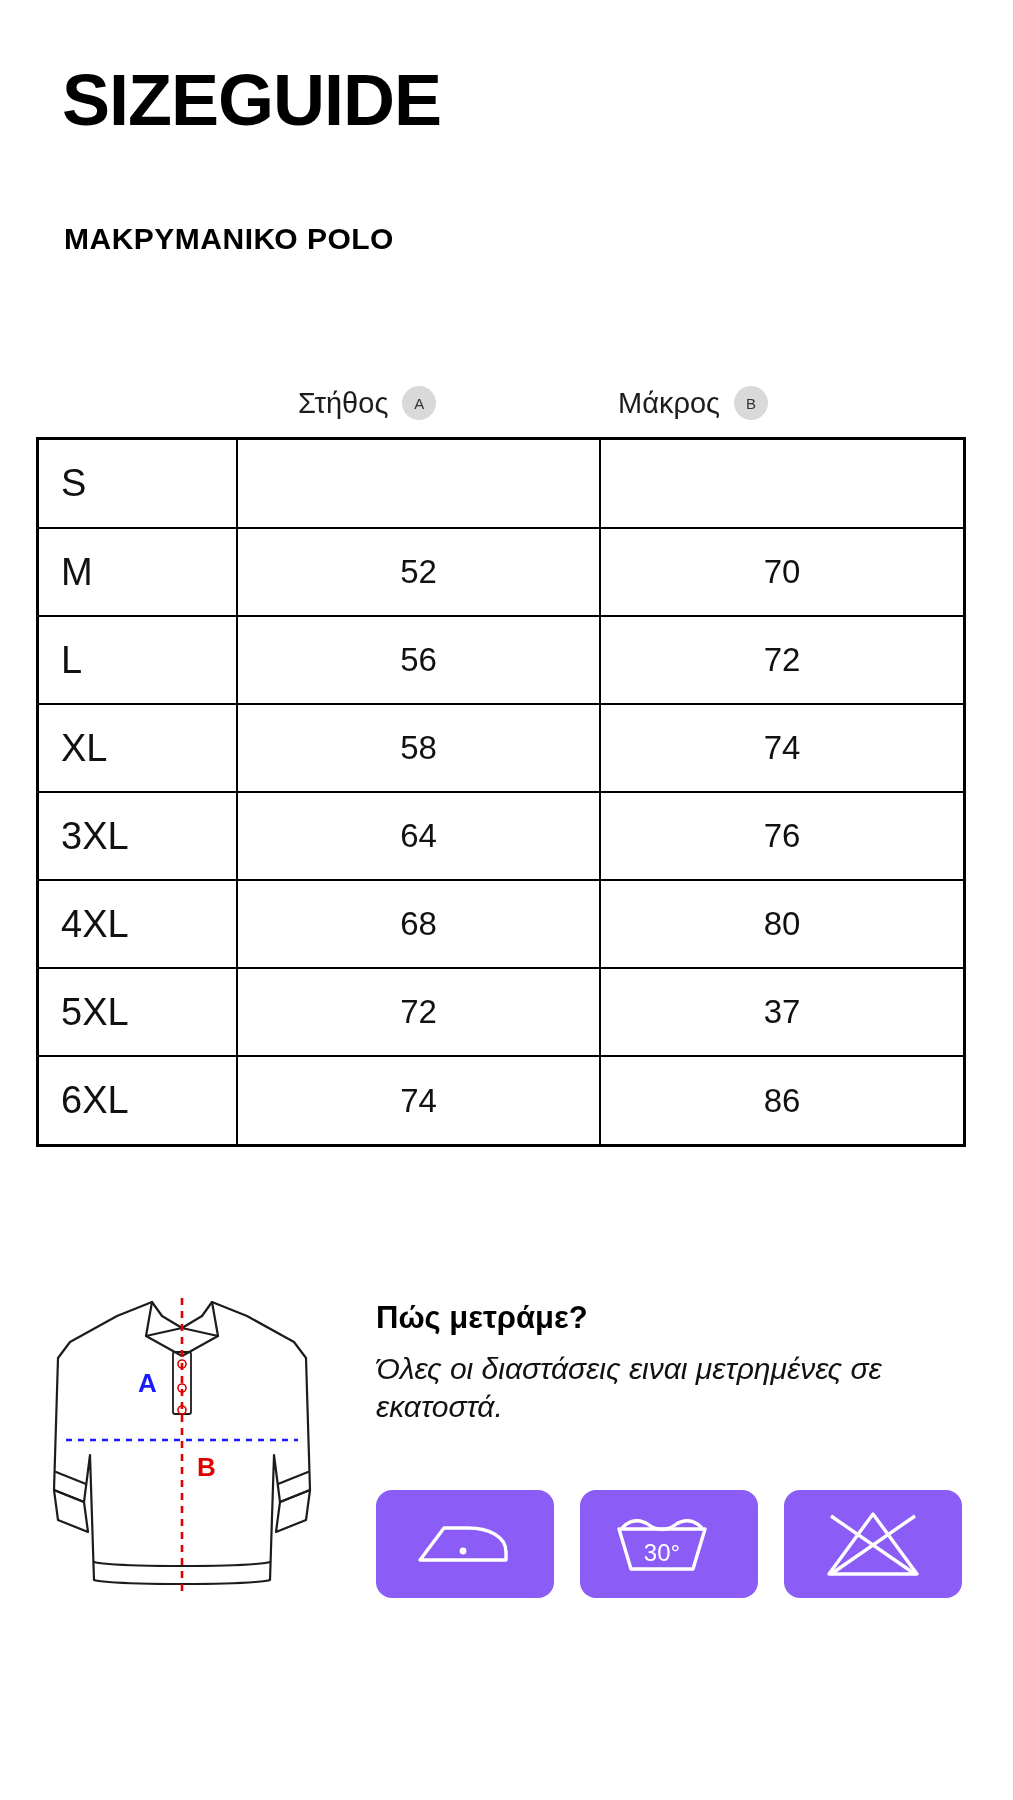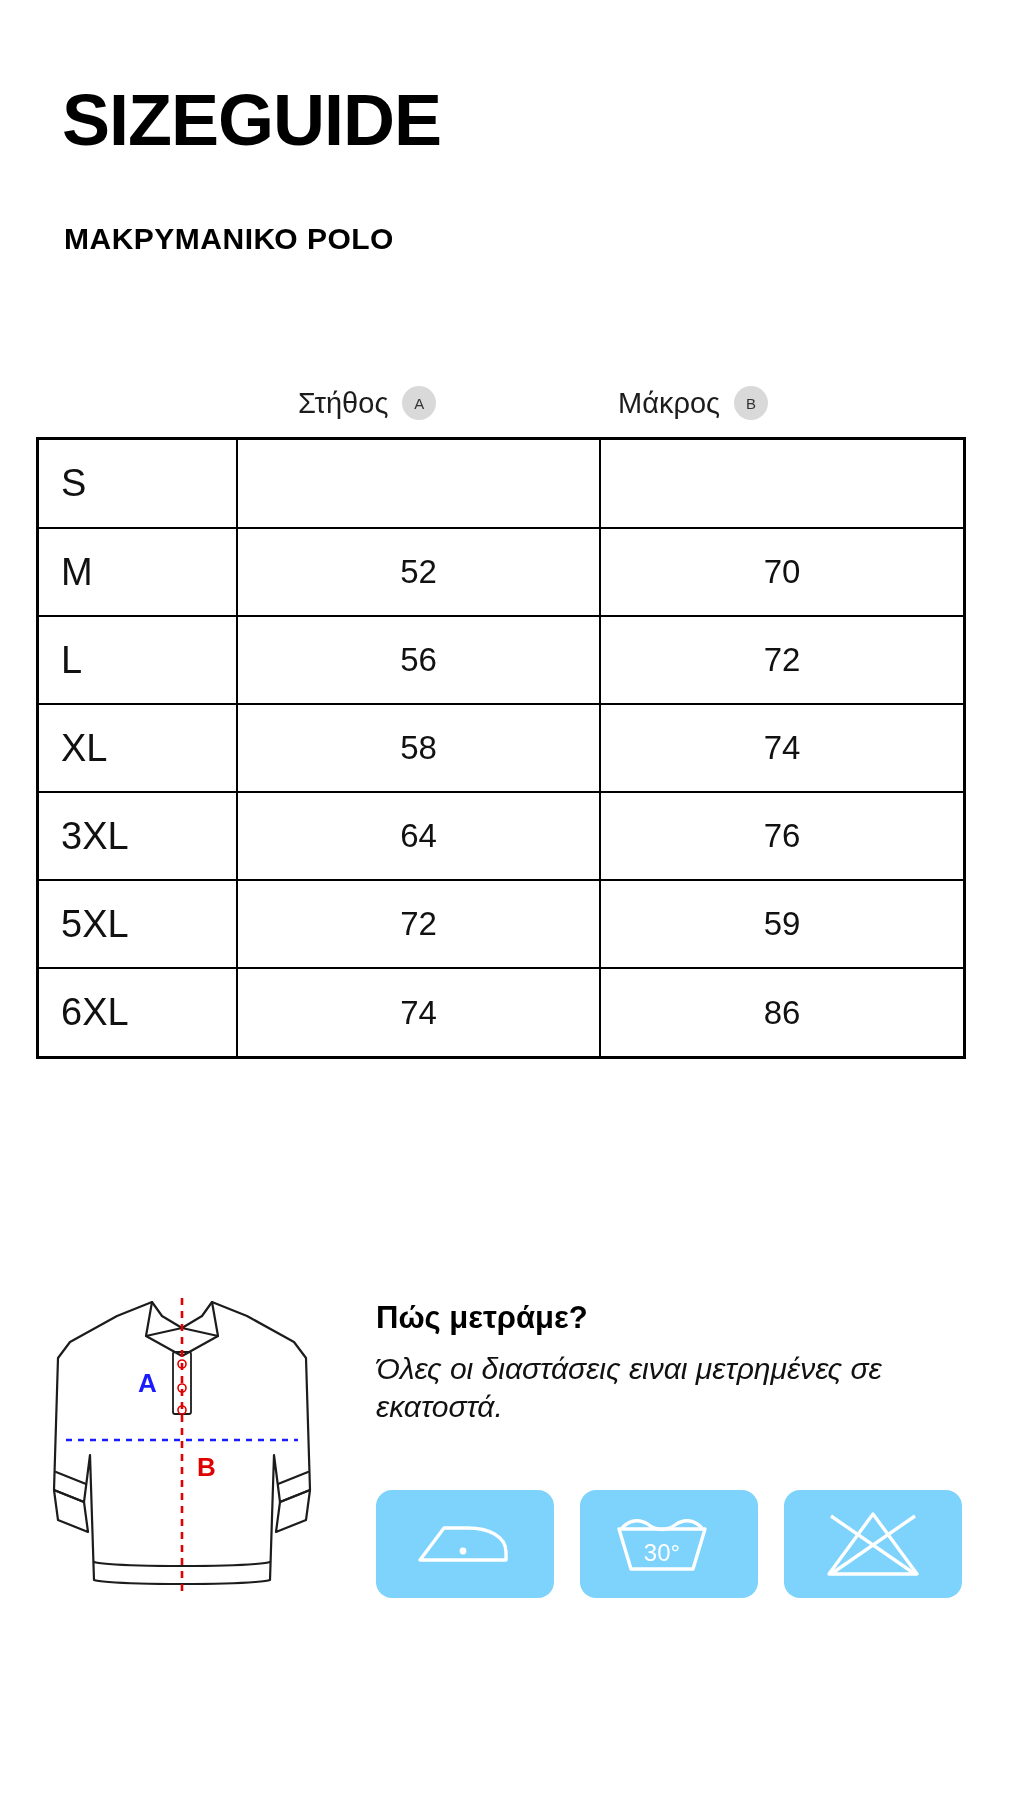--- a/index.html
+++ b/index.html
@@ -19,21 +19,21 @@
     position: absolute;
     left: 0; top: 0;
     width: 1013px;
     height: 1800px;
   }
 
   
   .title {
     position: absolute;
     left: 62px;
-    top: 84px;
+    top: 64px;
     font-size: 72px;
     font-weight: bold;
     letter-spacing: -1px;
     line-height: 1;
   }
   .subtitle {
     position: absolute;
     left: 64px;
     top: 222px;
     font-size: 30px;
@@ -140,21 +140,21 @@
   .care-icons {
     position: absolute;
     left: 376px;
     top: 1490px;
     display: flex;
     gap: 26px;
   }
   .care-icon {
     width: 178px;
     height: 108px;
-    background: #7dd3fc;
+    background: #8b5cf6;
     border-radius: 16px;
     display: flex;
     align-items: center;
     justify-content: center;
   }
   .care-icon svg { display: block; }
 </style>
 </head>
 <body>
 
@@ -196,23 +196,28 @@
           <td class="sz">XL</td>
           <td class="val">58</td>
           <td class="val">74</td>
         </tr>
         <tr>
           <td class="sz">3XL</td>
           <td class="val">64</td>
           <td class="val">76</td>
         </tr>
         <tr>
+          <td class="sz">4XL</td>
+          <td class="val">68</td>
+          <td class="val">80</td>
+        </tr>
+        <tr>
           <td class="sz">5XL</td>
           <td class="val">72</td>
-          <td class="val">59</td>
+          <td class="val">37</td>
         </tr>
         <tr>
           <td class="sz">6XL</td>
           <td class="val">74</td>
           <td class="val">86</td>
         </tr>
       </tbody>
     </table>
   </div>
 

